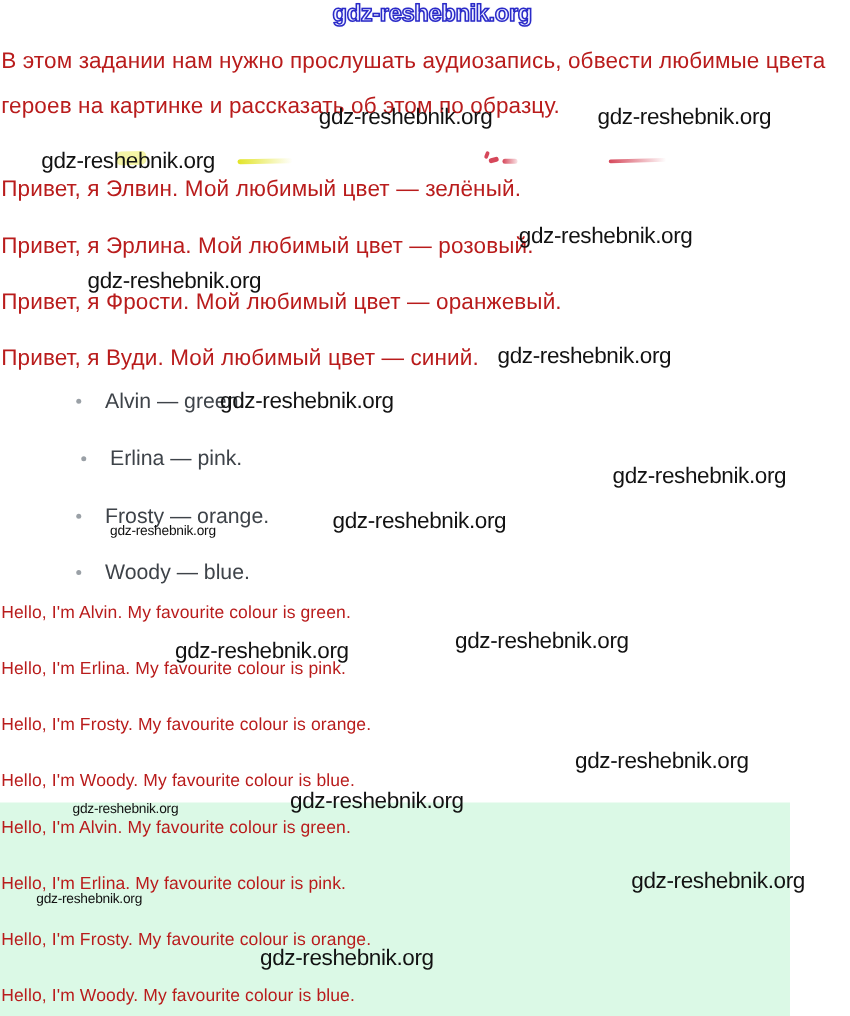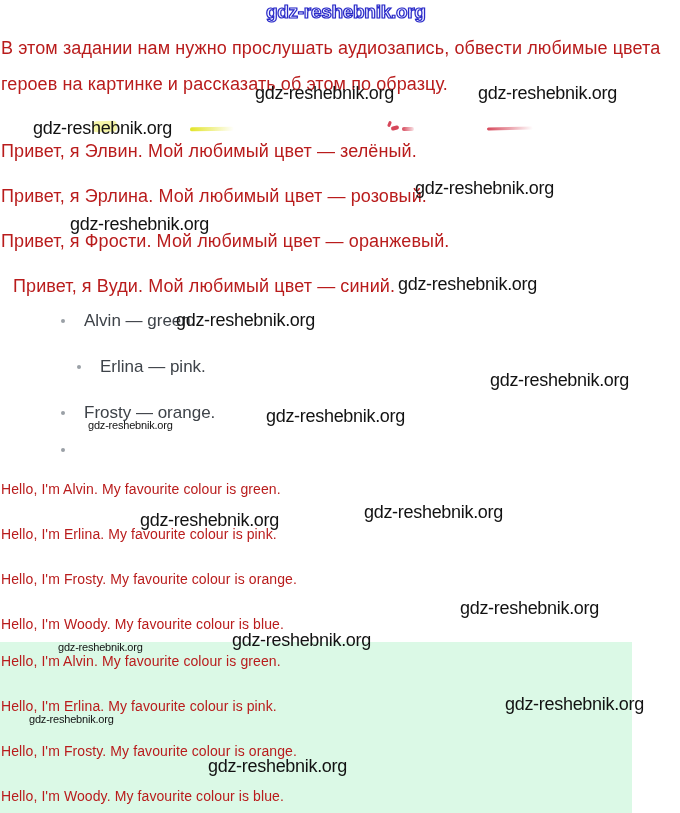--- a/index.html
+++ b/index.html
@@ -87,36 +87,37 @@
   <div class="mark yellow-smudge"></div>
   <div class="mark yellow-line"></div>
   <div class="mark red-tick-a"></div>
   <div class="mark red-tick-b"></div>
   <div class="mark red-dash"></div>
   <div class="mark red-line"></div>
 
   <div class="txt" style="left:1px;top:186px;">Привет, я Эрлина. Мой любимый цвет — розовый.</div>
   <div class="txt" style="left:1px;top:141px;">Привет, я Элвин. Мой любимый цвет — зелёный.</div>
   <div class="txt" style="left:1px;top:231px;">Привет, я Фрости. Мой любимый цвет — оранжевый.</div>
-  <div class="txt" style="left:13px;top:276px;">Привет, я Вуди. Мой любимый цвет — синий.</div>
+  <div class="txt" style="left:1px;top:276px;">Привет, я Вуди. Мой любимый цвет — синий.</div>
 
   <div class="bullet-row" style="left:0;top:311px;">
     <span class="bullet-dot"></span>
     <span class="bullet-text">Alvin — green.</span>
   </div>
-  <div class="bullet-row" style="left:16px;top:357px;">
+  <div class="bullet-row" style="left:4px;top:357px;">
     <span class="bullet-dot"></span>
     <span class="bullet-text">Erlina — pink.</span>
   </div>
   <div class="bullet-row" style="left:0;top:403px;">
     <span class="bullet-dot"></span>
     <span class="bullet-text">Frosty — orange.</span>
   </div>
   <div class="bullet-row" style="left:0;top:448px;">
     <span class="bullet-dot"></span>
+    <span class="bullet-text">Woody — blue.</span>
   </div>
 
   <div class="txt txt-en" style="left:1px;top:481px;">Hello, I'm Alvin. My favourite colour is green.</div>
   <div class="txt txt-en" style="left:1px;top:526px;">Hello, I'm Erlina. My favourite colour is pink.</div>
   <div class="txt txt-en" style="left:1px;top:571px;">Hello, I'm Frosty. My favourite colour is orange.</div>
   <div class="txt txt-en" style="left:1px;top:616px;">Hello, I'm Woody. My favourite colour is blue.</div>
 
   <div class="txt txt-en" style="left:1px;top:653px;">Hello, I'm Alvin. My favourite colour is green.</div>
   <div class="txt txt-en" style="left:1px;top:698px;">Hello, I'm Erlina. My favourite colour is pink.</div>
   <div class="txt txt-en" style="left:1px;top:743px;">Hello, I'm Frosty. My favourite colour is orange.</div>

